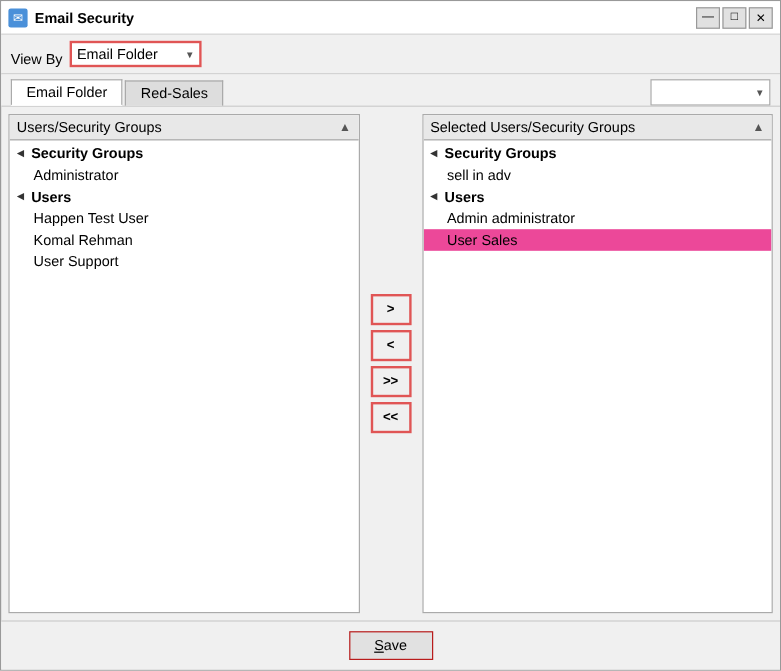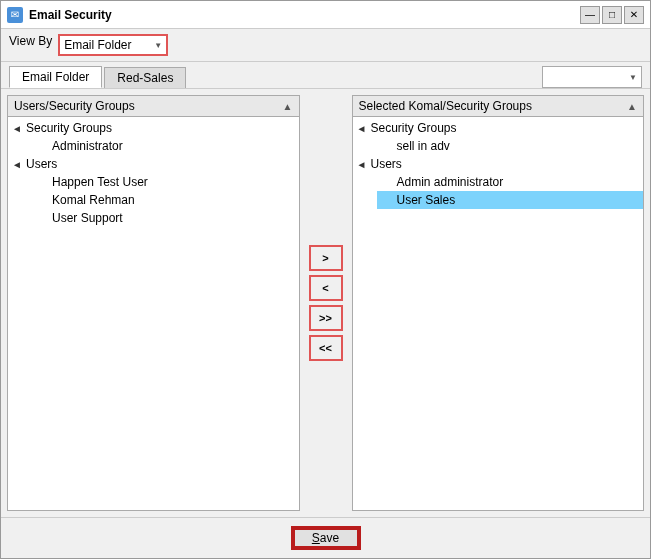--- a/index.html
+++ b/index.html
@@ -69,21 +69,21 @@
       display: flex;
       align-items: center;
       justify-content: center;
       font-size: 10px;
     }
 
     .toolbar {
       background: #f0f0f0;
       padding: 5px 8px;
       display: flex;
-      align-items: flex-start;
+      align-items: flex-end;
       gap: 6px;
       border-bottom: 1px solid #ccc;
     }
 
     .toolbar-label {
       font-size: 12px;
     }
 
     .toolbar-dropdown {
       border: 1px solid #999;
@@ -198,31 +198,30 @@
       cursor: pointer;
     }
 
     .tree-arrow {
       font-size: 10px;
       color: #333;
       width: 10px;
     }
 
     .tree-section-label {
-      font-weight: normal;
+      font-weight: bold;
       font-size: 12px;
     }
 
     .tree-item {
       padding: 2px 4px 2px 20px;
       cursor: pointer;
       font-size: 12px;
-      margin-left: 24px;
-    }
-    .tree-item.selected { background: #7dd3fc; }
+    }
+    .tree-item.selected { background: #ec4899; }
 
     .middle-buttons {
       display: flex;
       flex-direction: column;
       justify-content: center;
       align-items: center;
       gap: 4px;
       padding: 4px;
       width: 40px;
     }
@@ -246,21 +245,21 @@
       align-items: center;
       justify-content: center;
       gap: 12px;
       border-top: 1px solid #ccc;
       background: #f0f0f0;
     }
 
     .footer-btn {
       min-width: 70px;
       height: 24px;
-      border: 4px solid #b91c1c;
+      border: 1px solid #b91c1c;
       background: #e1e1e1;
       cursor: pointer;
       font-size: 12px;
       padding: 0 12px;
     }
 
     .underline { text-decoration: underline; }
   </style>
 </head>
 <body>
@@ -333,21 +332,21 @@
 
     <div class="middle-buttons">
       <button class="transfer-btn">&gt;</button>
       <button class="transfer-btn">&lt;</button>
       <button class="transfer-btn">&gt;&gt;</button>
       <button class="transfer-btn">&lt;&lt;</button>
     </div>
 
     <div class="panel">
       <div class="panel-header">
-        <span>Selected Komal/Security Groups</span>
+        <span>Selected Users/Security Groups</span>
         <span class="panel-header-arrow">▲</span>
       </div>
       <div class="panel-content">
 
         <div class="tree-section-header">
           <span class="tree-arrow">◄</span>
           <span class="tree-section-label">Security Groups</span>
         </div>
         <div class="tree-item">
           <span>sell in adv</span>

